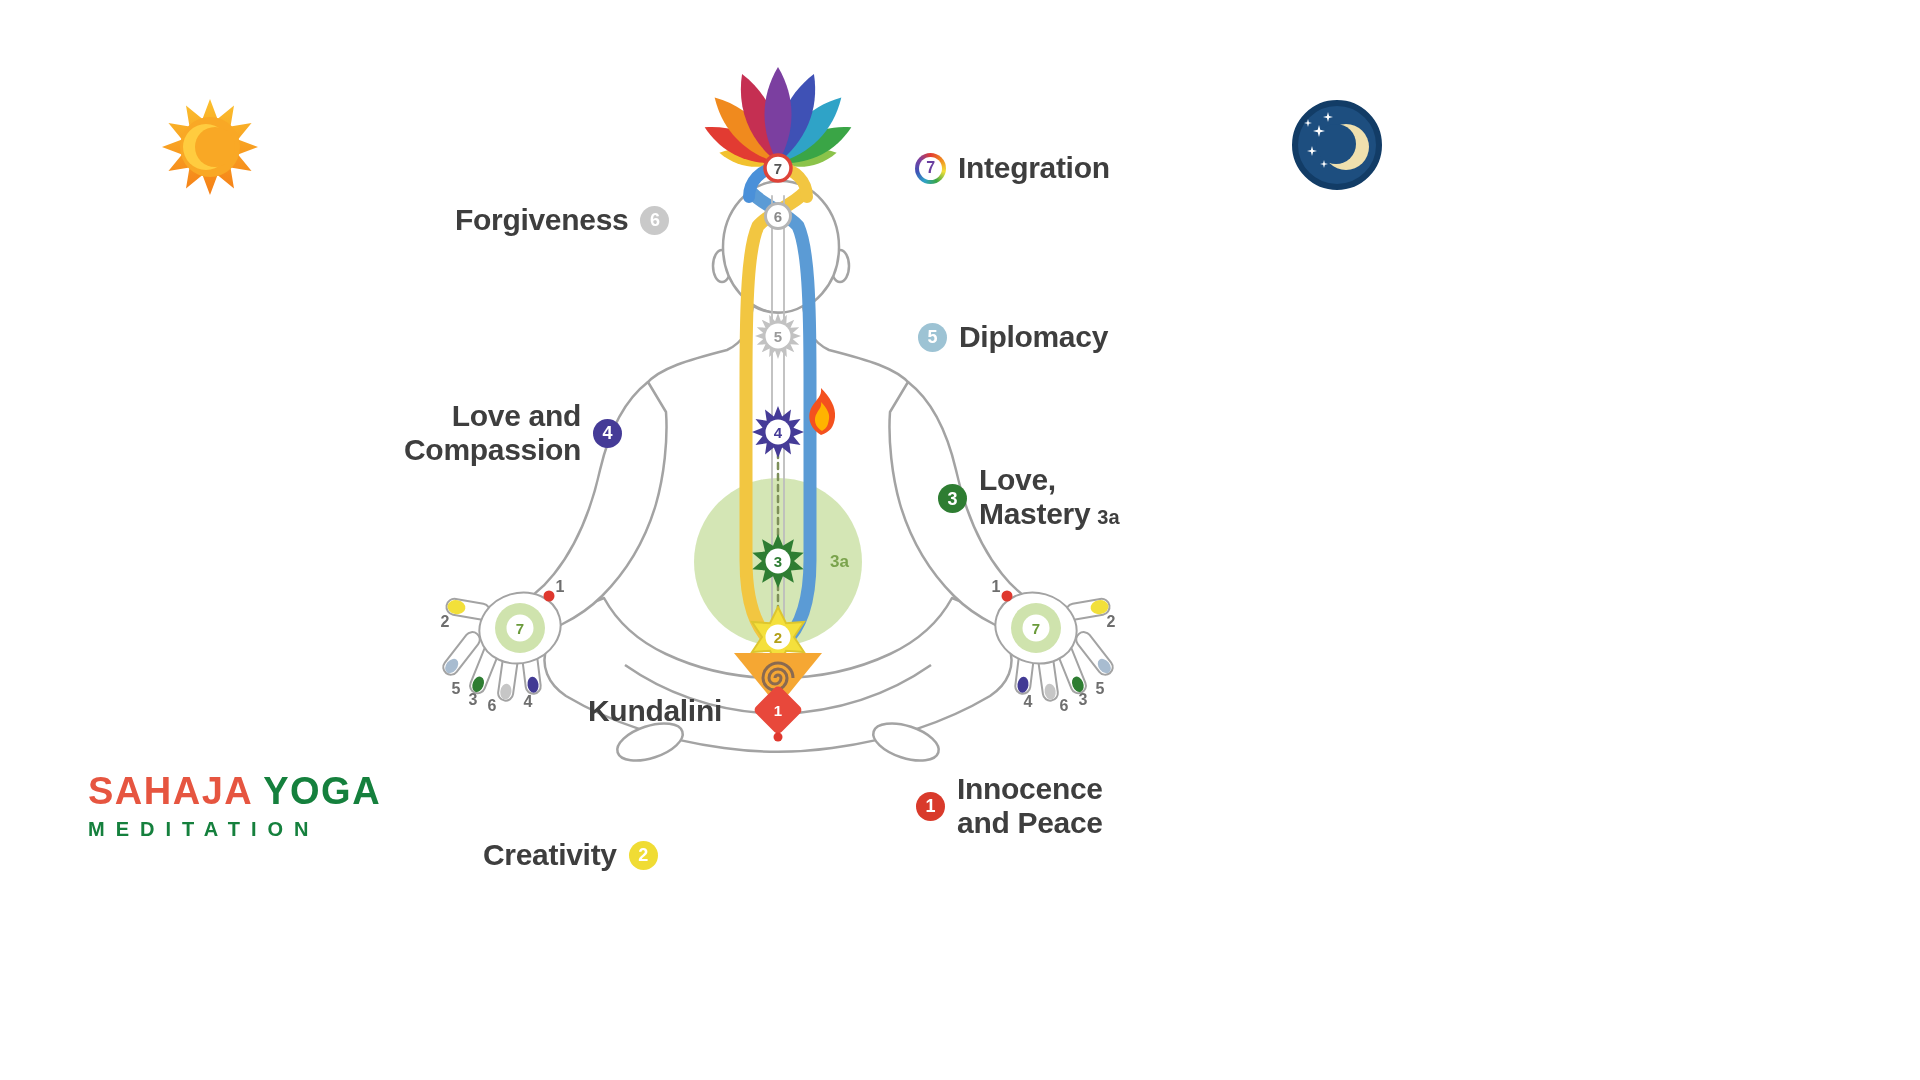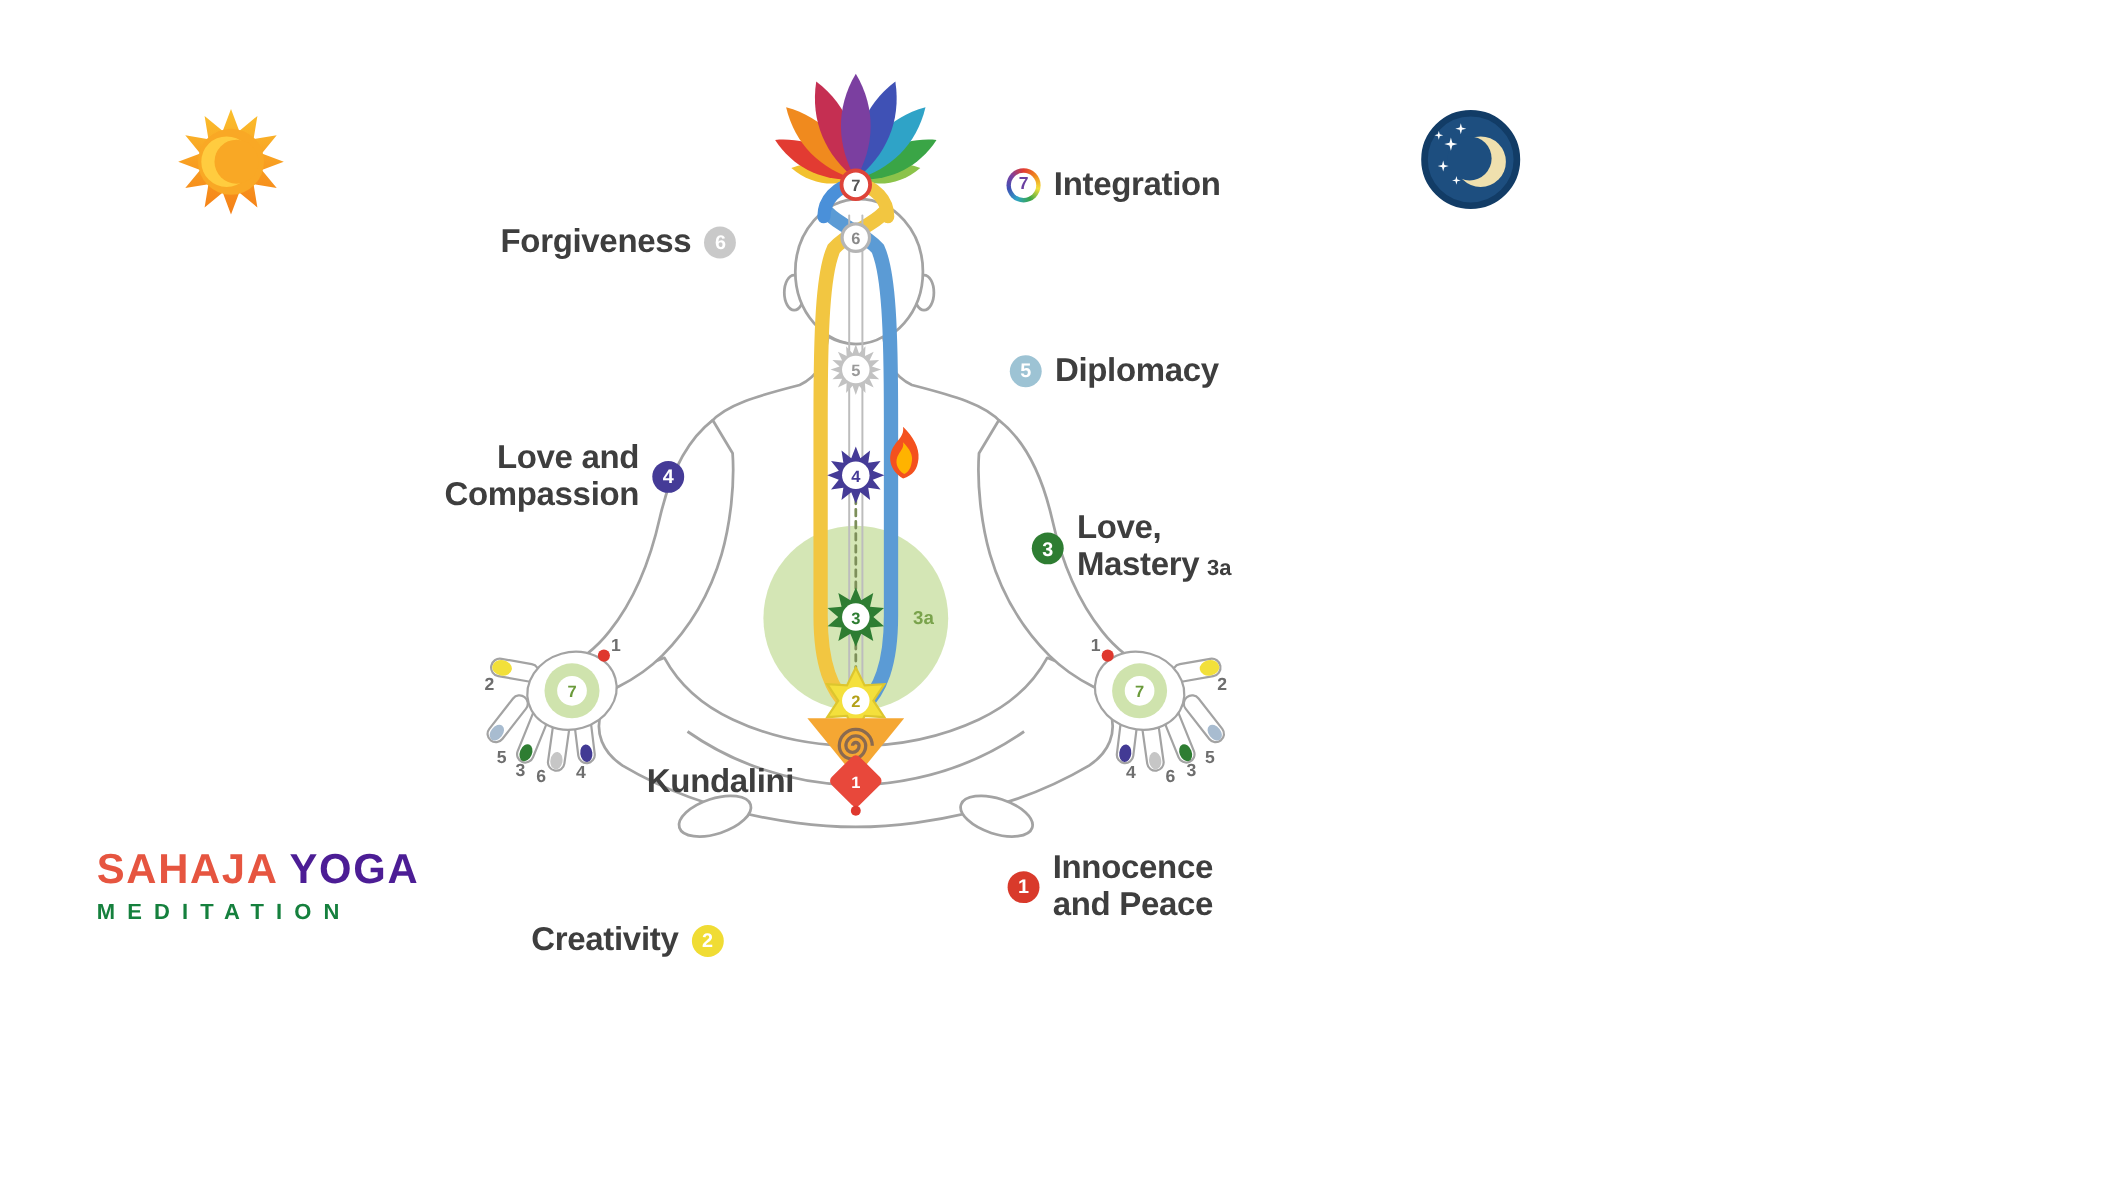--- a/index.html
+++ b/index.html
@@ -16,21 +16,21 @@
            color:#ffffff; font-size:18px; font-weight:bold; flex:none; letter-spacing:0; }
   .ring-badge { width:31px; height:31px; border-radius:50%; flex:none;
                 background:conic-gradient(#e23b32,#f08a1e,#f2e03a,#3aa546,#2fa3c7,#3f51b5,#7b3fa0,#e23b32);
                 display:flex; align-items:center; justify-content:center; }
   .ring-badge .inner { width:23px; height:23px; border-radius:50%; background:#ffffff; color:#6a3fa0;
                        font-size:16px; font-weight:bold; display:flex; align-items:center; justify-content:center; }
   .sub { font-size:20px; margin-left:7px; letter-spacing:0; }
 
   .brand { position:absolute; left:88px; top:770px; }
   .brand-line1 { font-size:38px; font-weight:bold; letter-spacing:1.5px; color:#e65540; white-space:nowrap; }
-  .brand-yoga { color:#4c1d95; }
+  .brand-yoga { color:#15803d; }
   .brand-line2 { margin-top:5px; font-size:20px; font-weight:bold; letter-spacing:11px; color:#15803d; white-space:nowrap; }
 </style>
 </head>
 <body>
 
 <div class="stage">
 
   <svg class="diagram" viewBox="0 0 1920 1080" width="1920" height="1080">
     <defs>
       <path id="petal" d="M0,0 C-17,-30 -19,-64 0,-96 C19,-64 17,-30 0,0 Z"></path>

